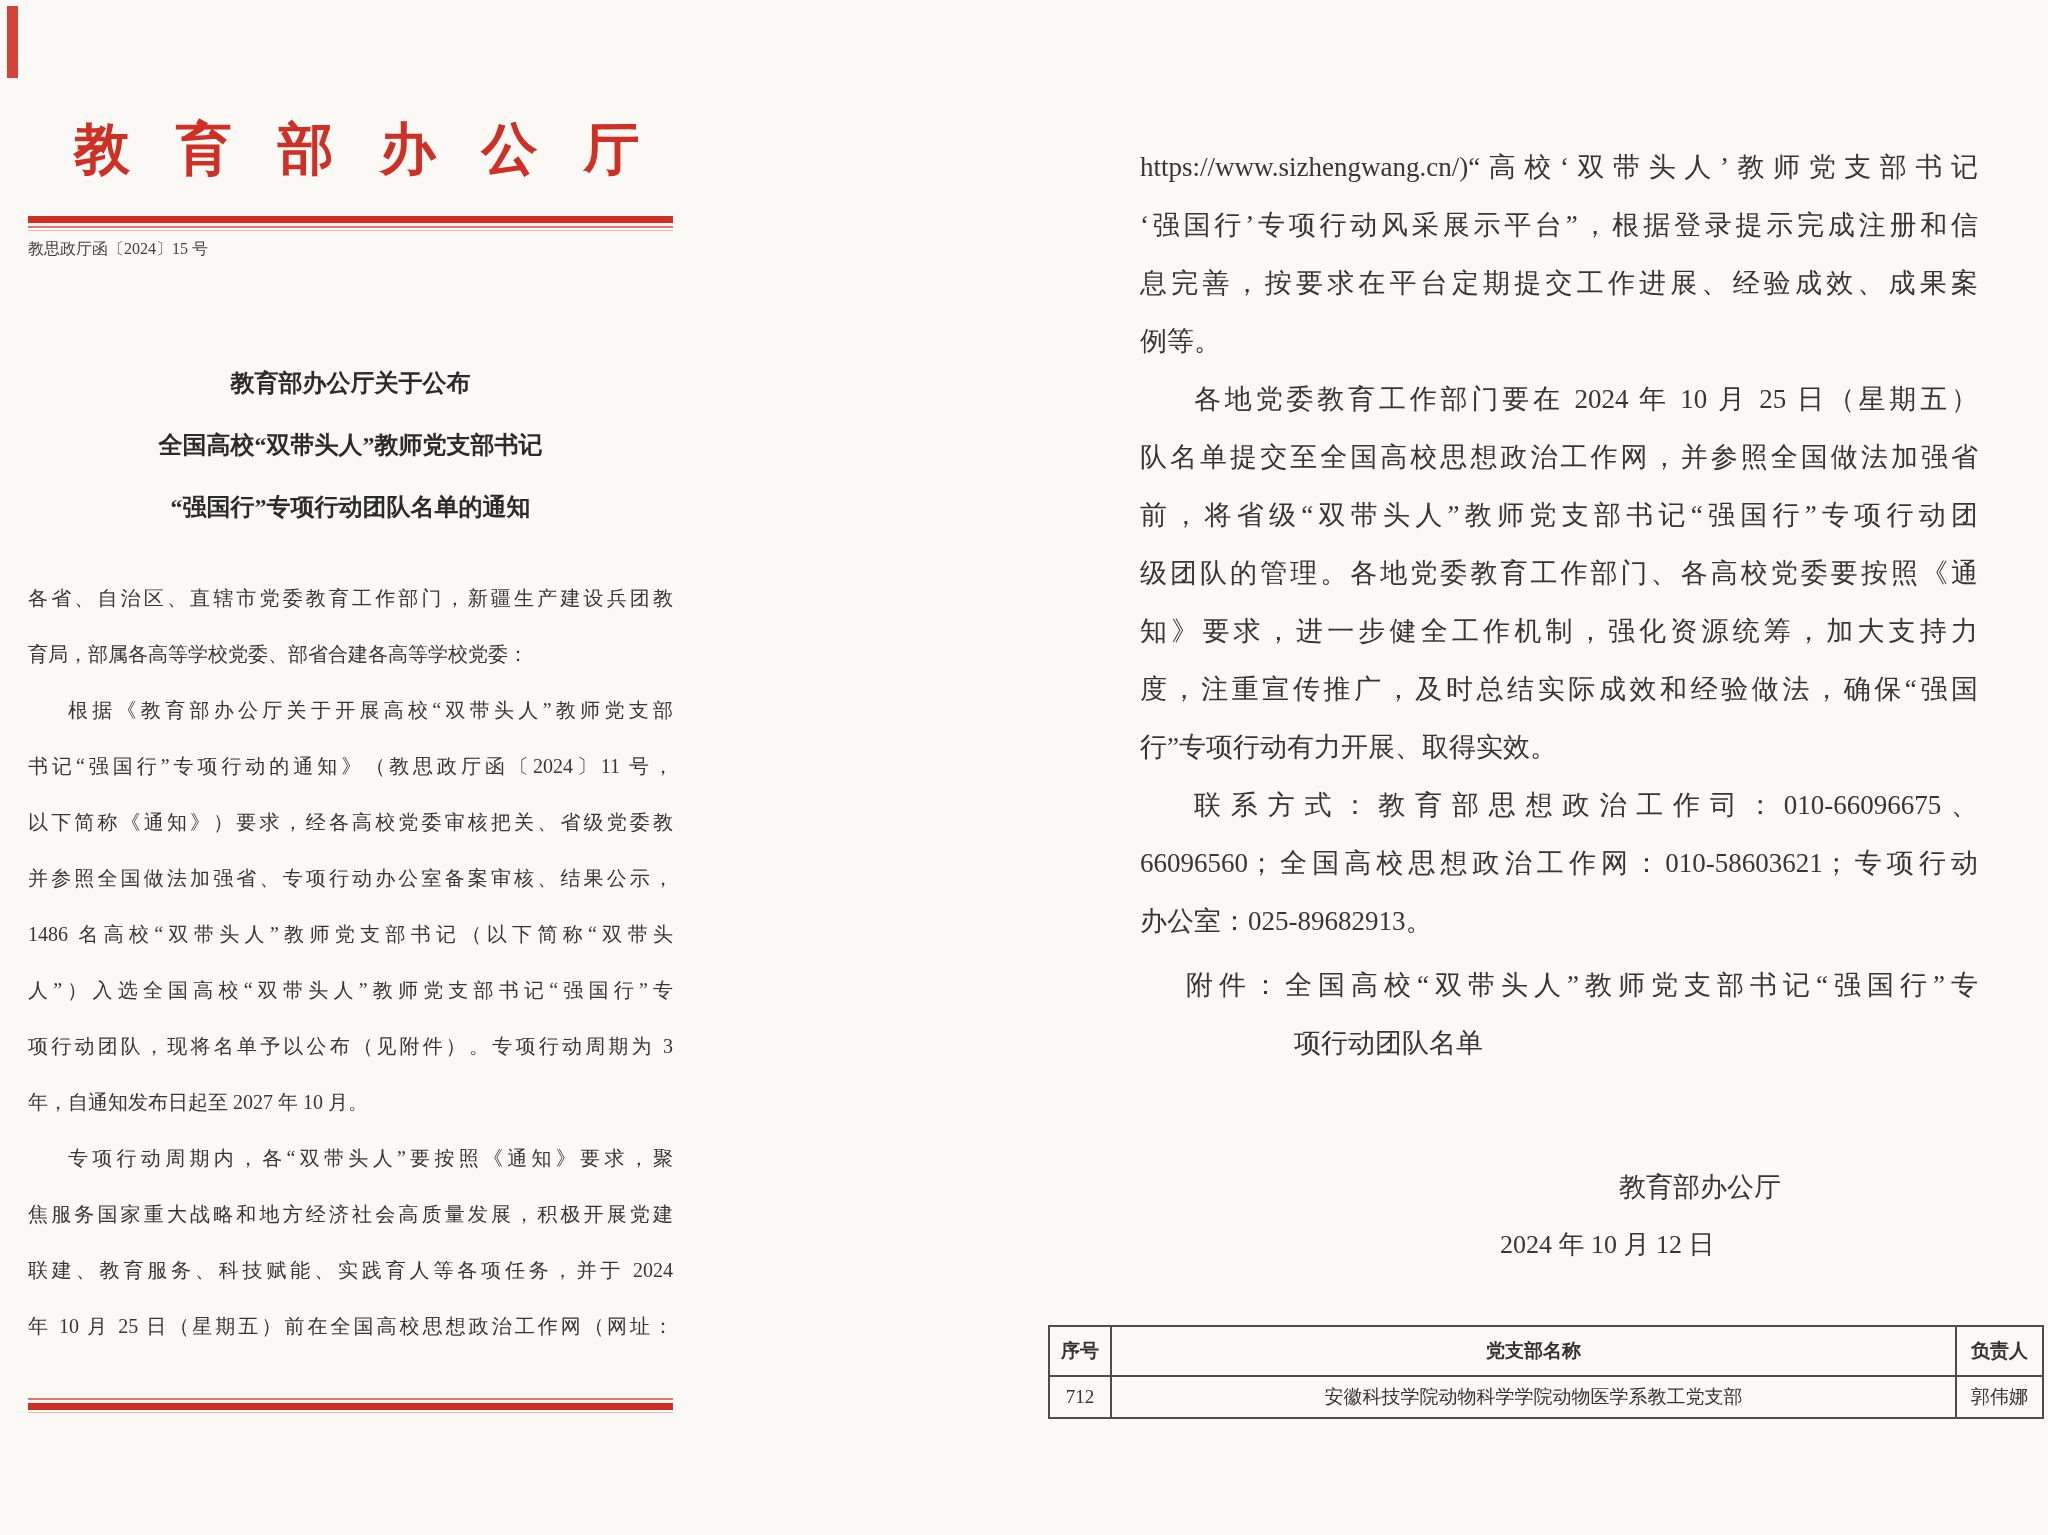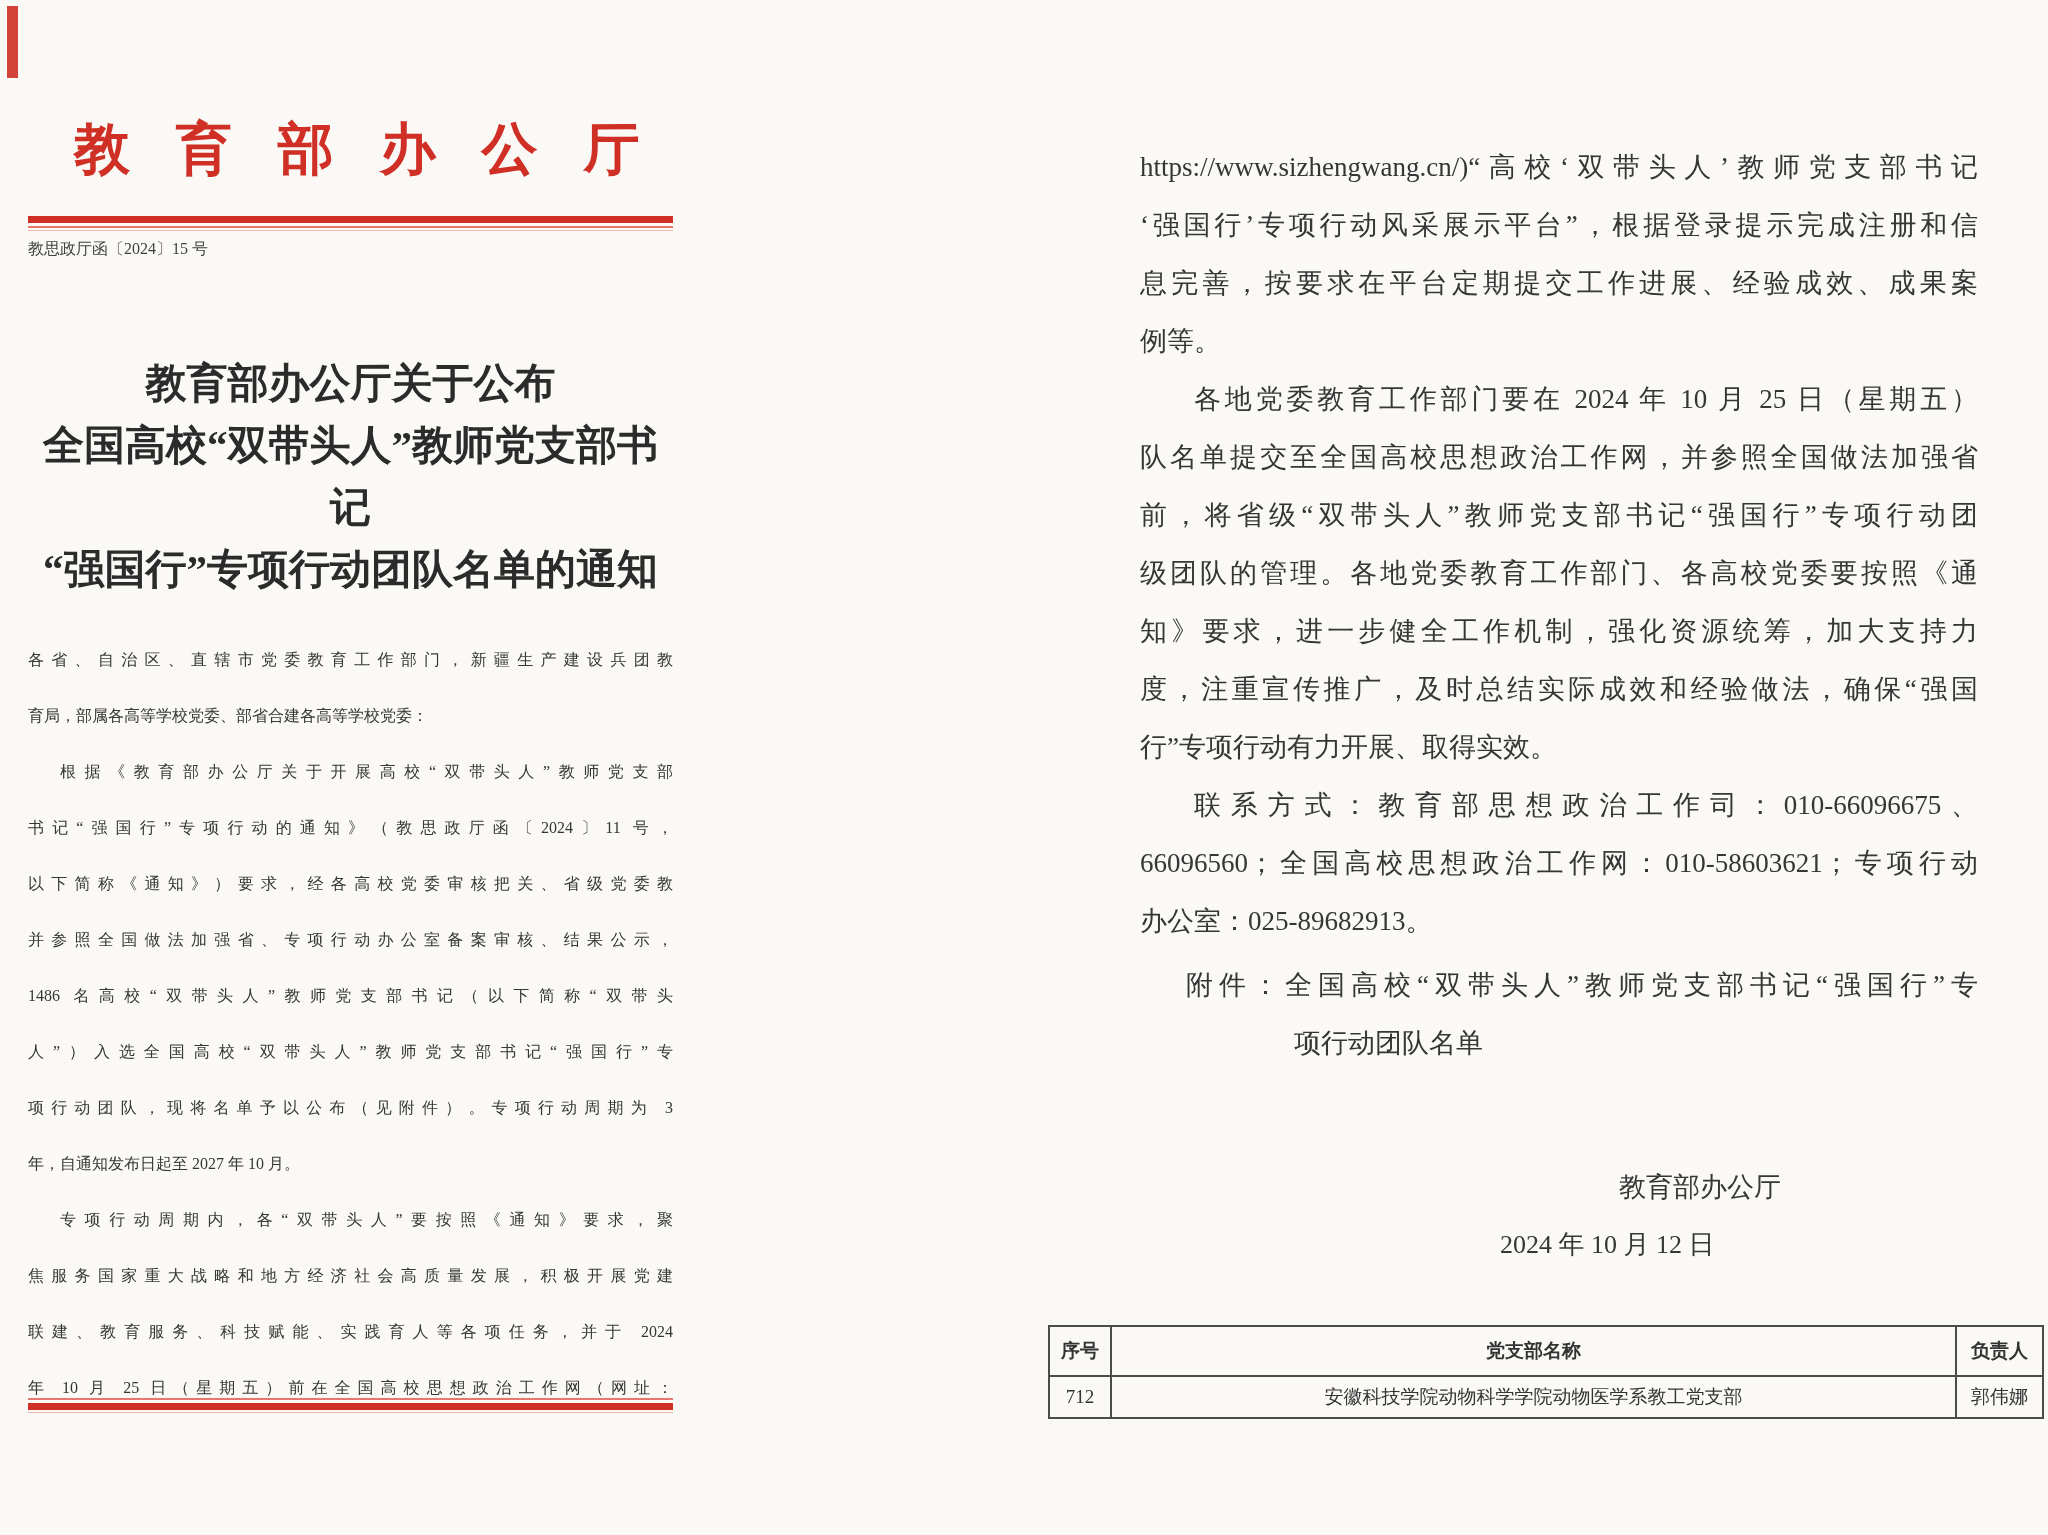--- a/index.html
+++ b/index.html
@@ -25,23 +25,23 @@
   }
   .rule{margin-top:0;}
   .rule-top{margin-top:28px;}
   .rule .thick{height:7px;background:var(--accent);}
   .rule .thin{height:2px;background:var(--accent-light);margin-top:3px;}
   .rule .faint{height:1px;background:#eeb4ae;margin-top:2px;}
   .rule-bottom{position:absolute;left:0;top:1398px;width:645px;}
   .rule-bottom .thin{margin-top:0;margin-bottom:3px;}
   .doc-number{margin-top:8px;padding-right:4px;font-size:16px;color:#414141;white-space:nowrap;}
   .notice-title{margin-top:92px;text-align:center;font-weight:bold;color:#2b2b2b;
-    font-size:41px;line-height:62px;}
+    font-size:24px;line-height:62px;}
   .body-block{margin-top:32px;}
-  .bl{height:56px;line-height:56px;font-size:16px;color:#363636;white-space:nowrap;overflow:visible;}
+  .bl{height:56px;line-height:56px;font-size:20px;color:#363636;white-space:nowrap;overflow:visible;}
   .page-right .bl{height:58px;line-height:58px;font-size:27px;}
   .bl.j{white-space:normal;text-align:justify;text-align-last:justify;}
   .bl.ind2{padding-left:2em;}
   .bl.ind17{padding-left:1.7em;}
   .bl.ind57{padding-left:5.7em;}
   
   .page-right{position:absolute;left:1140px;top:0;width:838px;}
   .page-right .body-block{margin-top:138px;}
   .attach-block{margin-top:6px;}
   .signature{position:absolute;left:1500px;top:1158px;width:400px;text-align:center;

